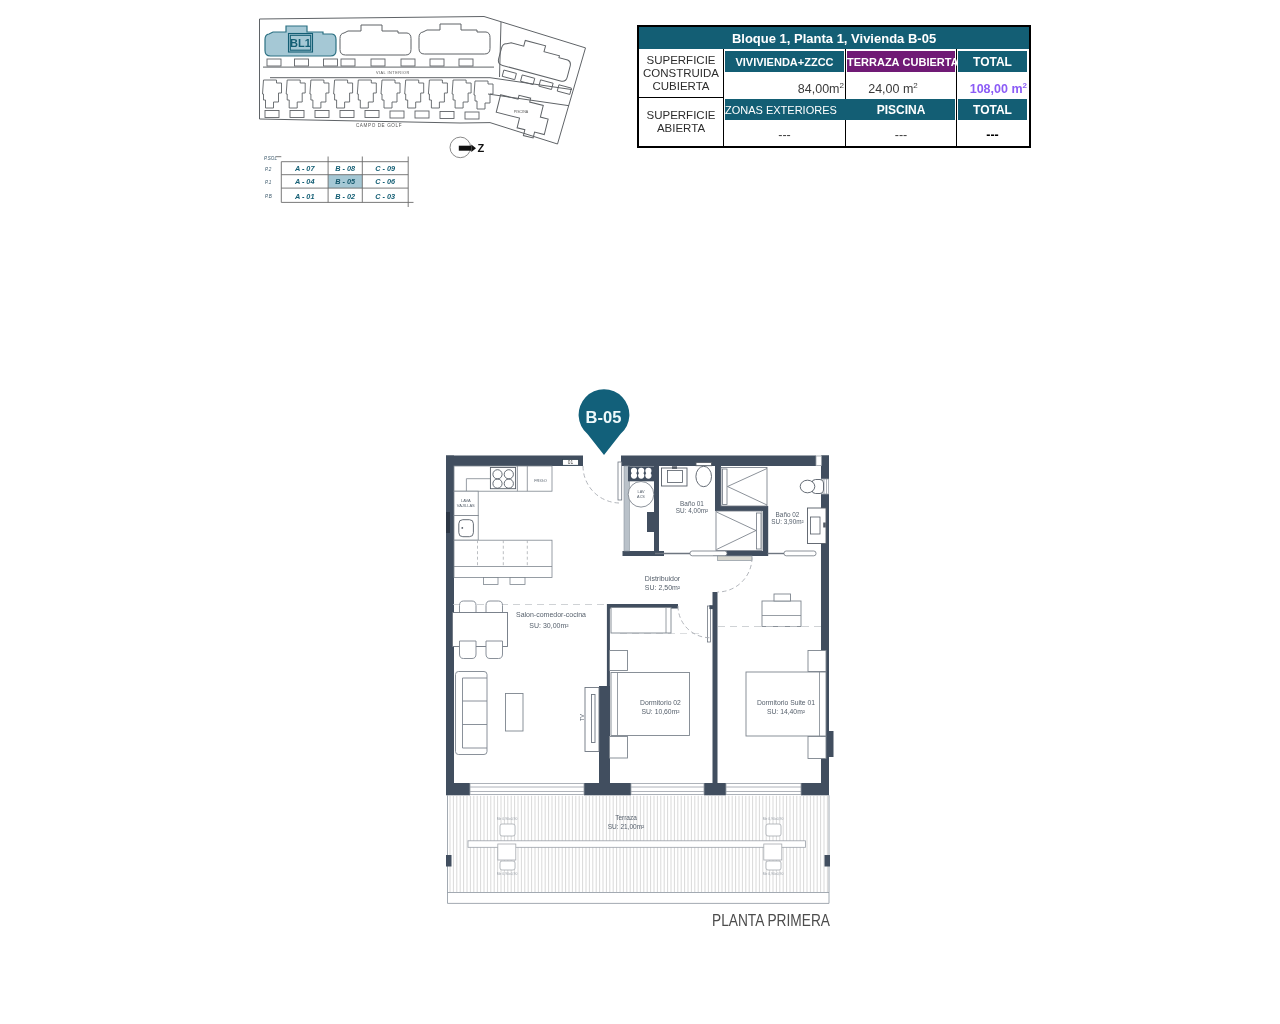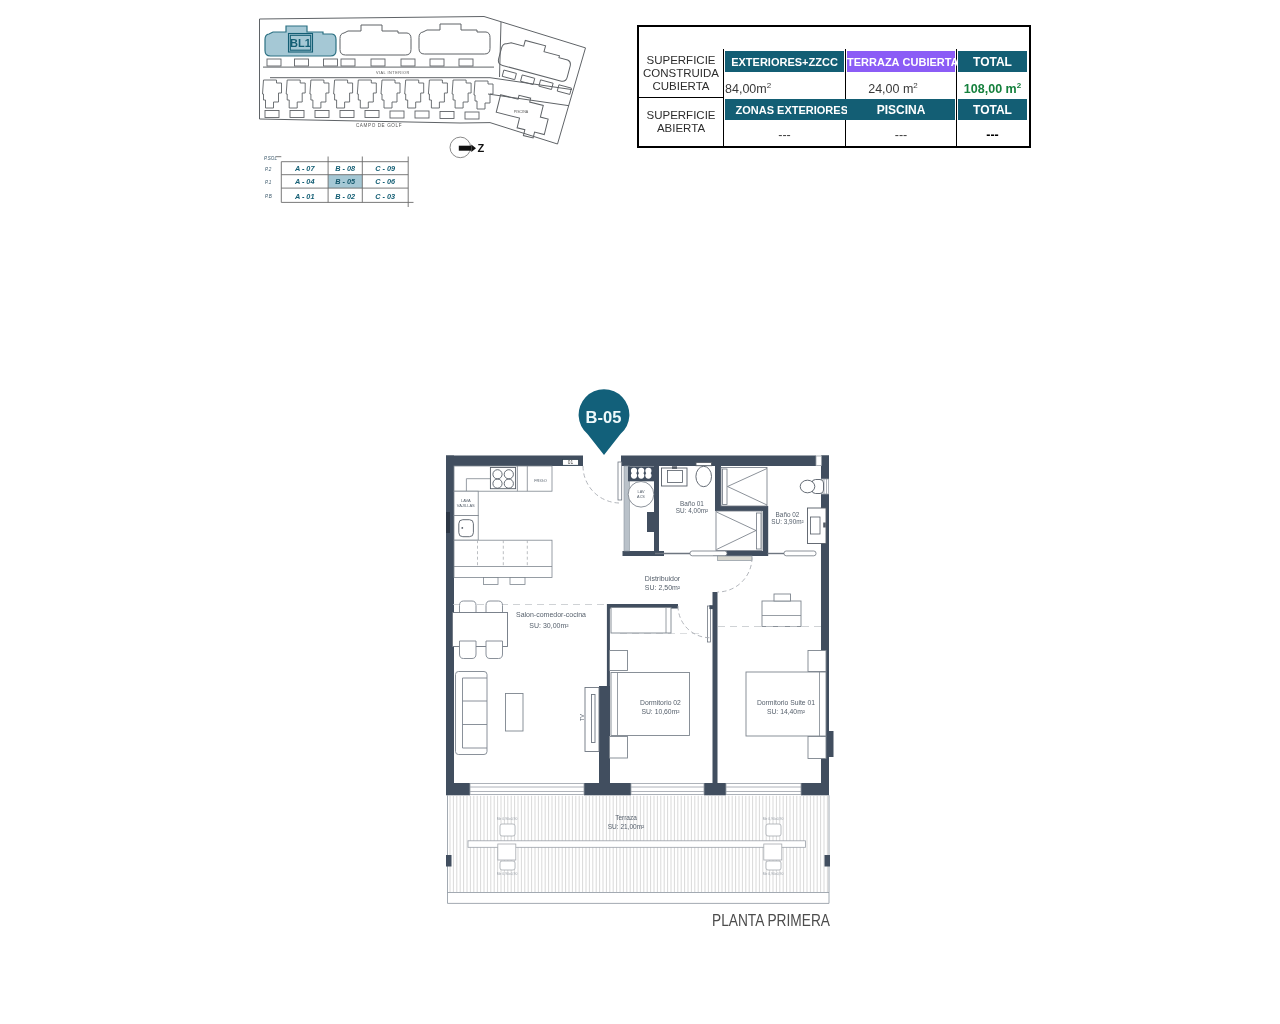--- a/index.html
+++ b/index.html
@@ -141,43 +141,44 @@
     <text x="385.2" y="184.4">C - 06</text>
     <text x="304.7" y="198.6">A - 01</text>
     <text x="345.2" y="198.6">B - 02</text>
     <text x="385.2" y="198.6">C - 03</text>
   </g>
 </svg>
 </div>
 
 <div id="spectable">
 
+  <div class="tcell" style="left:0;top:0;width:390px;height:22px;background:#135e74;color:#fff;font-weight:bold;font-size:13px;text-align:center;line-height:23px;">Bloque&nbsp;1,&nbsp;Planta&nbsp;1,&nbsp;Vivienda&nbsp;B-05</div>
 
   <div class="tcell" style="left:84px;top:22px;width:1px;height:97px;background:#000;"></div>
   <div class="tcell" style="left:206px;top:22px;width:1px;height:97px;background:#000;"></div>
   <div class="tcell" style="left:317px;top:22px;width:1px;height:97px;background:#000;"></div>
   <div class="tcell" style="left:0;top:70px;width:85px;height:1px;background:#000;"></div>
 
   <div class="tcell" style="left:0;top:22px;width:84px;height:48px;color:#2d2d2d;font-size:11.5px;text-align:center;display:flex;align-items:center;justify-content:center;line-height:13px;">SUPERFICIE<br>CONSTRUIDA<br>CUBIERTA</div>
 
   <div class="tcell" style="left:0;top:71px;width:84px;height:48px;color:#2d2d2d;font-size:11.5px;text-align:center;display:flex;align-items:center;justify-content:center;line-height:13px;">SUPERFICIE<br>ABIERTA</div>
 
-  <div class="tcell" style="left:86px;top:23.5px;width:119px;height:21px;background:#135e74;color:#fff;font-weight:bold;font-size:11px;text-align:center;line-height:22px;">EXTERIORES+ZZCC</div>
-
-  <div class="tcell" style="left:208px;top:23.5px;width:108px;height:21px;background:#8b5cf6;color:#fff;font-weight:bold;font-size:11px;text-align:center;line-height:22px;">TERRAZA&nbsp;CUBIERTA</div>
+  <div class="tcell" style="left:86px;top:23.5px;width:119px;height:21px;background:#135e74;color:#fff;font-weight:bold;font-size:11px;text-align:center;line-height:22px;">VIVIVIENDA+ZZCC</div>
+
+  <div class="tcell" style="left:208px;top:23.5px;width:108px;height:21px;background:#701a75;color:#fff;font-weight:bold;font-size:11px;text-align:center;line-height:22px;">TERRAZA&nbsp;CUBIERTA</div>
 
   <div class="tcell" style="left:319px;top:23.5px;width:69px;height:21px;background:#135e74;color:#fff;font-weight:bold;font-size:12px;text-align:center;line-height:22px;">TOTAL</div>
 
-  <div class="tcell" style="left:86px;top:46px;width:119px;height:23px;color:#3a3a3a;font-size:12.5px;text-align:left;line-height:25px;">84,00m<sup style="font-size:8px;">2</sup></div>
+  <div class="tcell" style="left:86px;top:46px;width:119px;height:23px;color:#3a3a3a;font-size:12.5px;text-align:right;line-height:25px;">84,00m<sup style="font-size:8px;">2</sup></div>
 
   <div class="tcell" style="left:208px;top:46px;width:92px;height:23px;color:#3a3a3a;font-size:12.5px;text-align:center;line-height:25px;">24,00 m<sup style="font-size:8px;">2</sup></div>
 
-  <div class="tcell" style="left:319px;top:46px;width:69px;height:23px;color:#15803d;font-weight:bold;font-size:12.5px;text-align:center;line-height:25px;">108,00 m<sup style="font-size:8px;">2</sup></div>
-
-  <div class="tcell" style="left:86px;top:71.5px;width:123px;height:21px;background:#135e74;color:#fff;font-weight:bold;font-size:11px;text-align:right;line-height:22px;">ZONAS&nbsp;EXTERIORES</div>
+  <div class="tcell" style="left:319px;top:46px;width:69px;height:23px;color:#8b5cf6;font-weight:bold;font-size:12.5px;text-align:right;line-height:25px;">108,00 m<sup style="font-size:8px;">2</sup></div>
+
+  <div class="tcell" style="left:86px;top:71.5px;width:123px;height:21px;background:#135e74;color:#fff;font-weight:normal;font-size:11px;text-align:left;line-height:22px;">ZONAS&nbsp;EXTERIORES</div>
 
   <div class="tcell" style="left:208px;top:71.5px;width:108px;height:21px;background:#135e74;color:#fff;font-weight:bold;font-size:12px;text-align:center;line-height:22px;">PISCINA</div>
 
   <div class="tcell" style="left:319px;top:71.5px;width:69px;height:21px;background:#135e74;color:#fff;font-weight:bold;font-size:12px;text-align:center;line-height:22px;">TOTAL</div>
 
   <div class="tcell" style="left:86px;top:94.5px;width:119px;height:24px;color:#3a3a3a;font-size:12.5px;text-align:center;line-height:26px;">---</div>
 
   <div class="tcell" style="left:208px;top:94.5px;width:108px;height:24px;color:#3a3a3a;font-size:12.5px;text-align:center;line-height:26px;">---</div>
 
   <div class="tcell" style="left:319px;top:94.5px;width:69px;height:24px;color:#000;font-weight:bold;font-size:12.5px;text-align:center;line-height:26px;">---</div>

